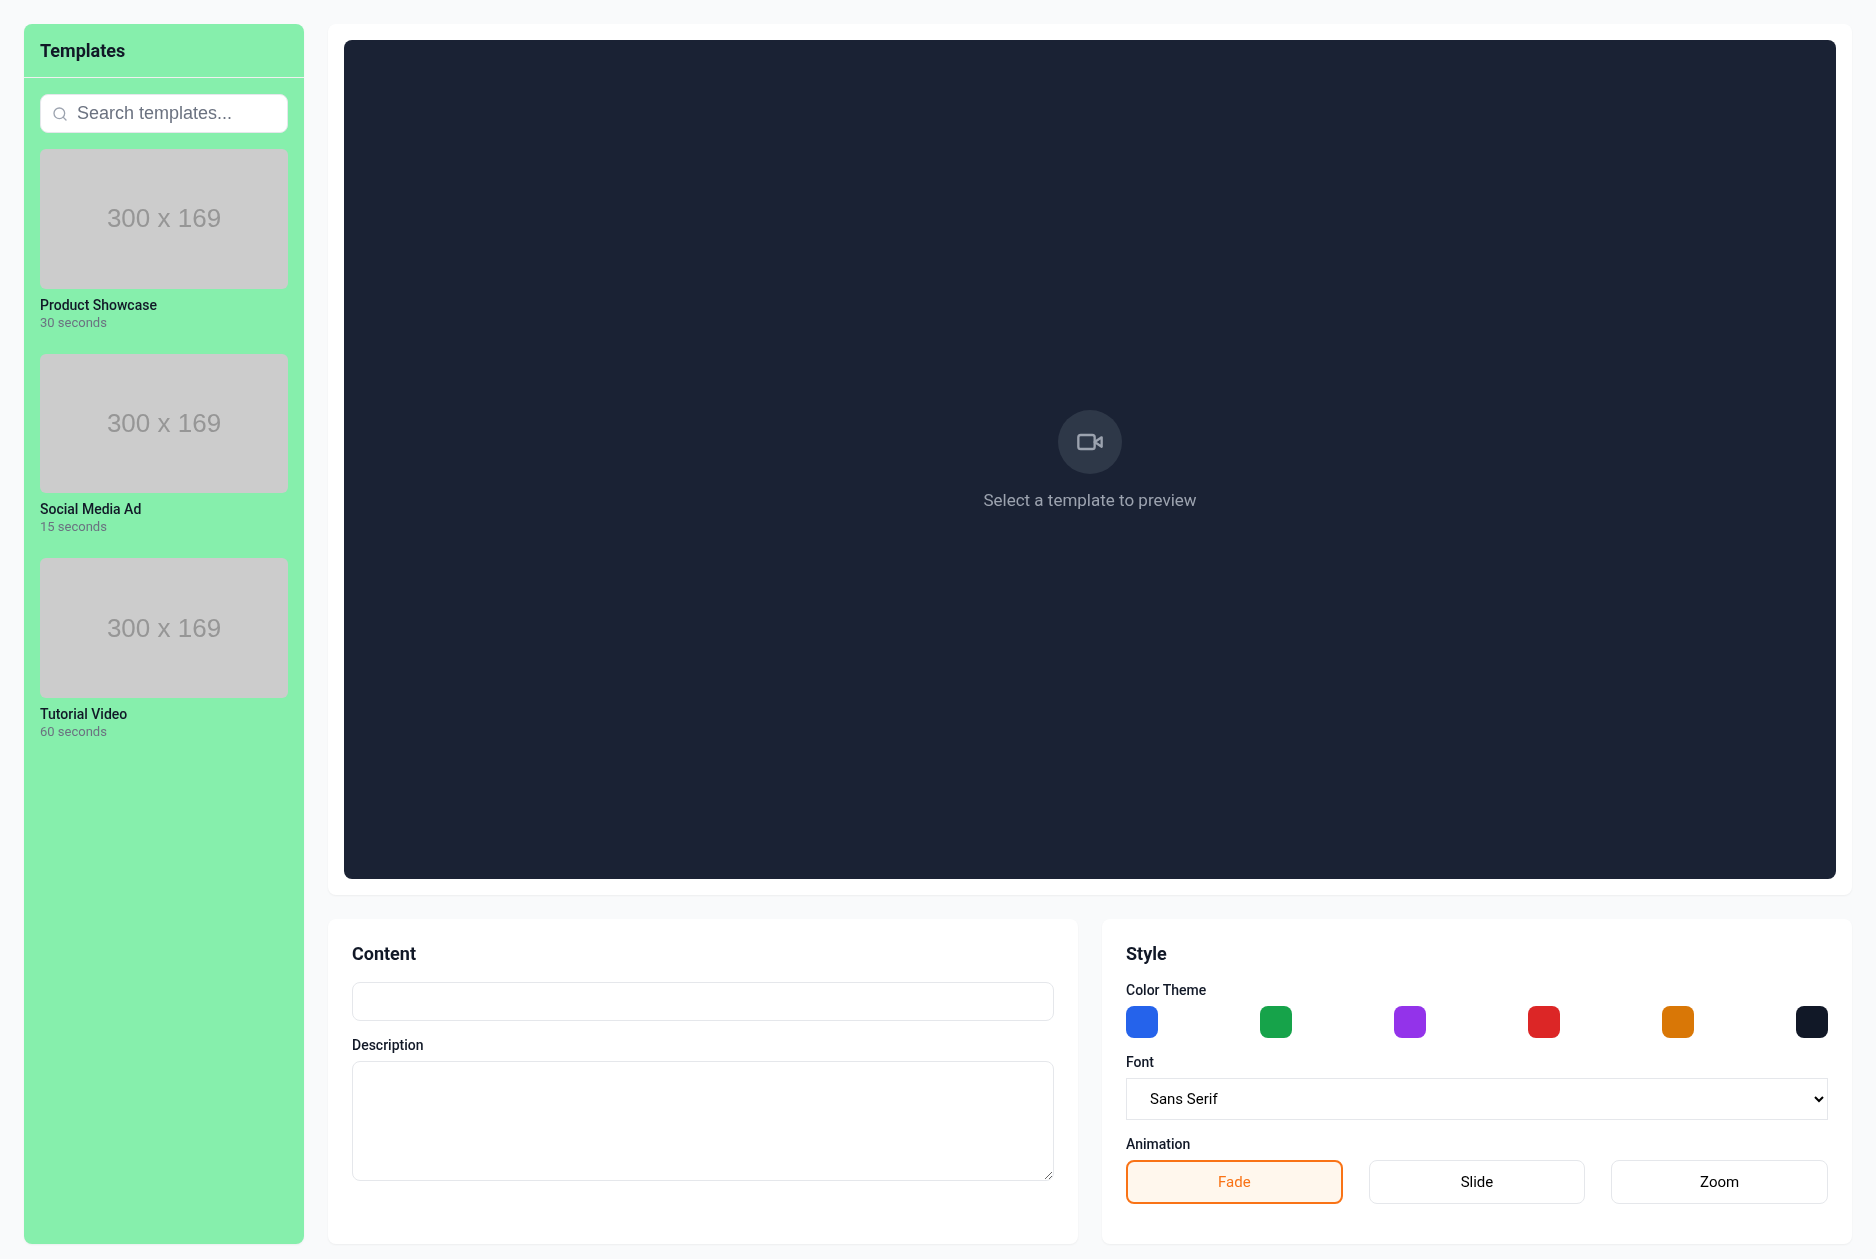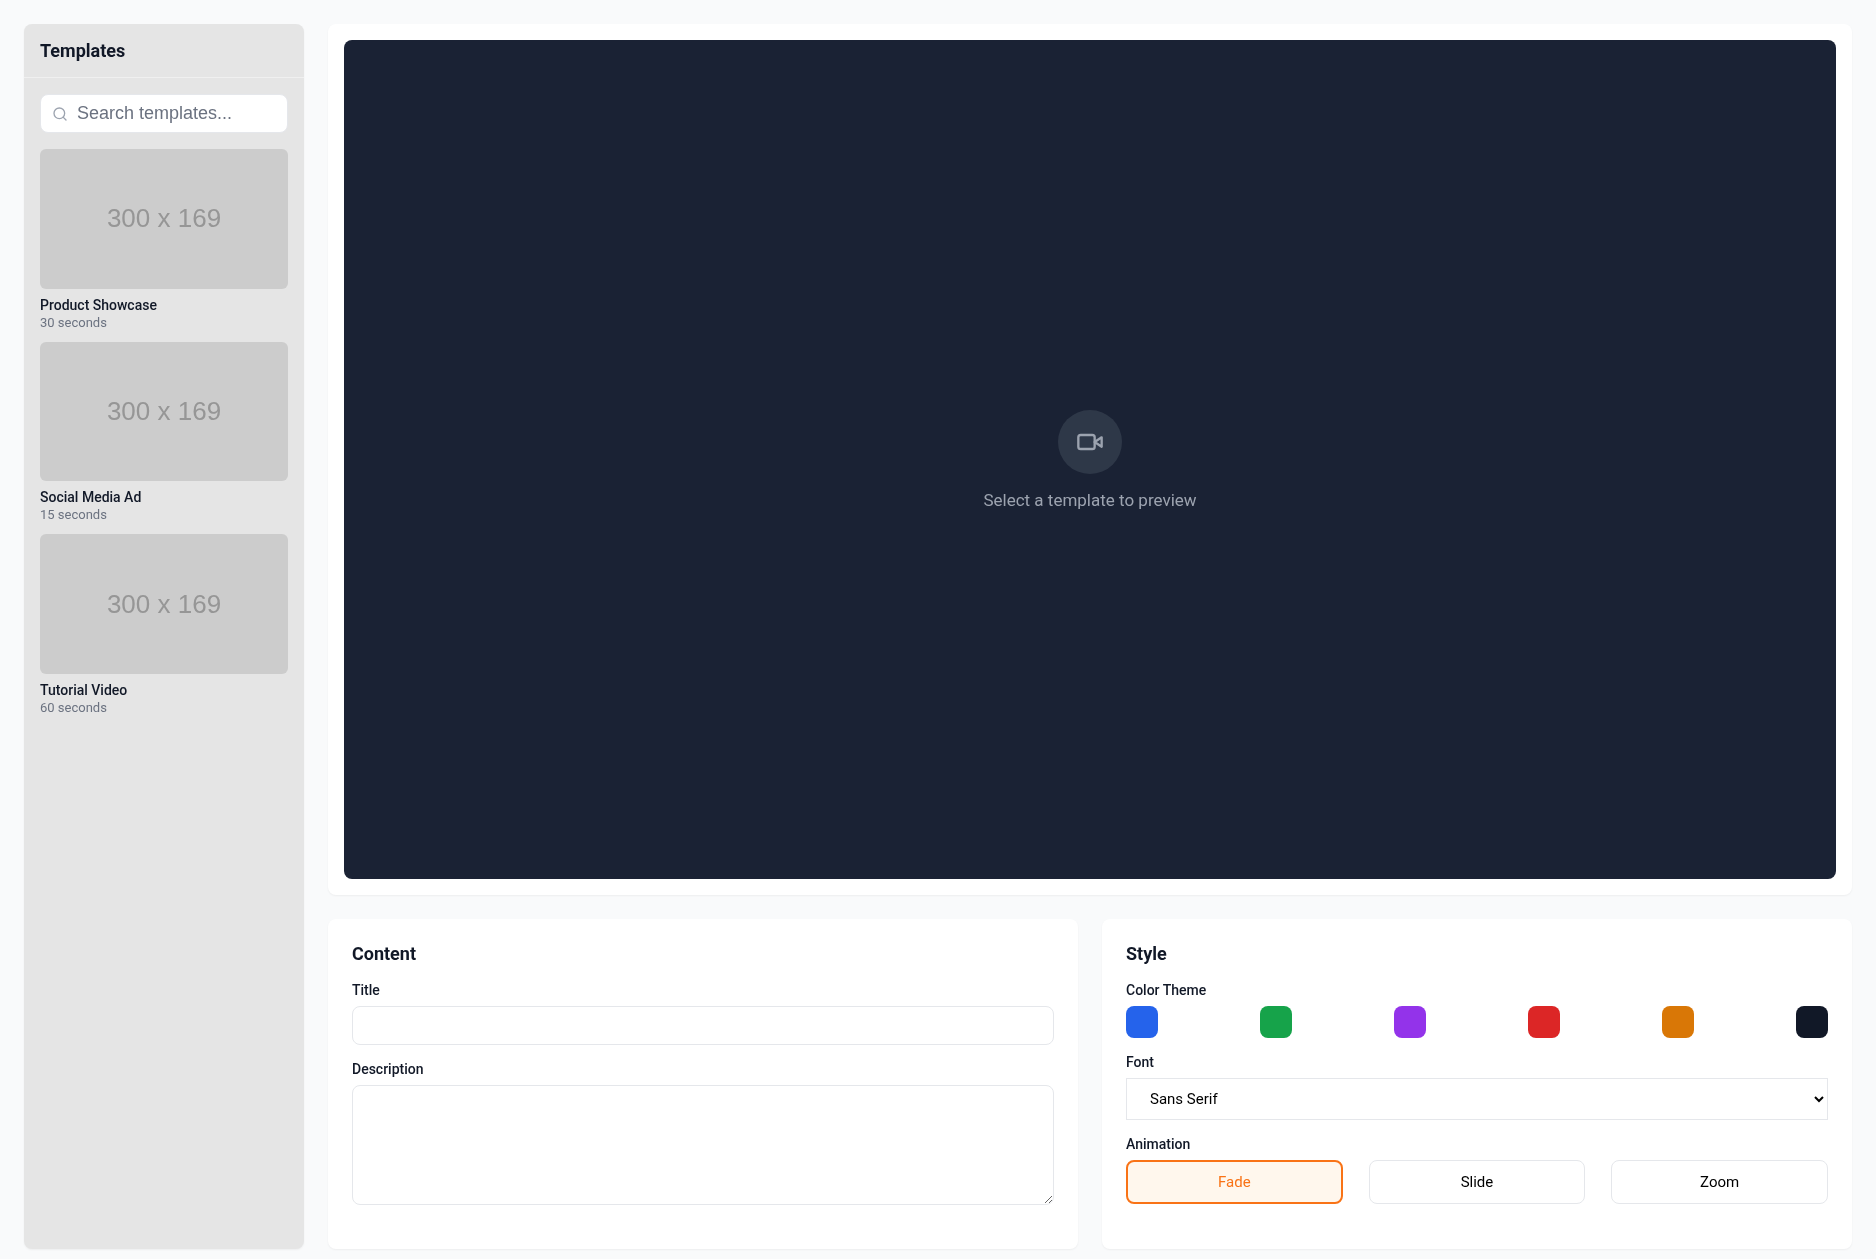--- a/index.html
+++ b/index.html
@@ -15,21 +15,21 @@
     }
     .container {
       display: flex;
       gap: 24px;
       max-width: 1876px;
       margin: 0 auto;
     }
     .sidebar {
       width: 280px;
       flex-shrink: 0;
-      background: #e5e5e5;
+      background: #86efac;
       border-radius: 8px;
       box-shadow: 0 1px 2px rgba(0,0,0,0.05);
     }
     .sidebar-header {
       padding: 16px;
       border-bottom: 1px solid #f0f0f0;
     }
     .sidebar-header h2 {
       font-size: 18px;
       font-weight: 700;
@@ -58,21 +58,21 @@
       font-size: 18px;
       color: #6b7280;
       outline: none;
     }
     .search-input::placeholder {
       color: #6b7280;
     }
     .template-list {
       display: flex;
       flex-direction: column;
-      gap: 12px;
+      gap: 24px;
     }
     .template-item {
       cursor: pointer;
     }
     .template-thumb {
       width: 100%;
       aspect-ratio: 300/169;
       background-color: #cccccc;
       border-radius: 6px;
       display: flex;
@@ -271,21 +271,20 @@
           </svg>
         </div>
         <div class="preview-text">Select a template to preview</div>
       </div>
     </div>
 
     <div class="panels">
       <div class="panel">
         <h3>Content</h3>
         <div class="field">
-          <label class="field-label">Title</label>
           <input class="text-input" type="text" value="" style="">
         </div>
         <div class="field">
           <label class="field-label">Description</label>
           <textarea class="textarea-input" style=""></textarea>
         </div>
       </div>
 
       <div class="panel">
         <h3>Style</h3>

